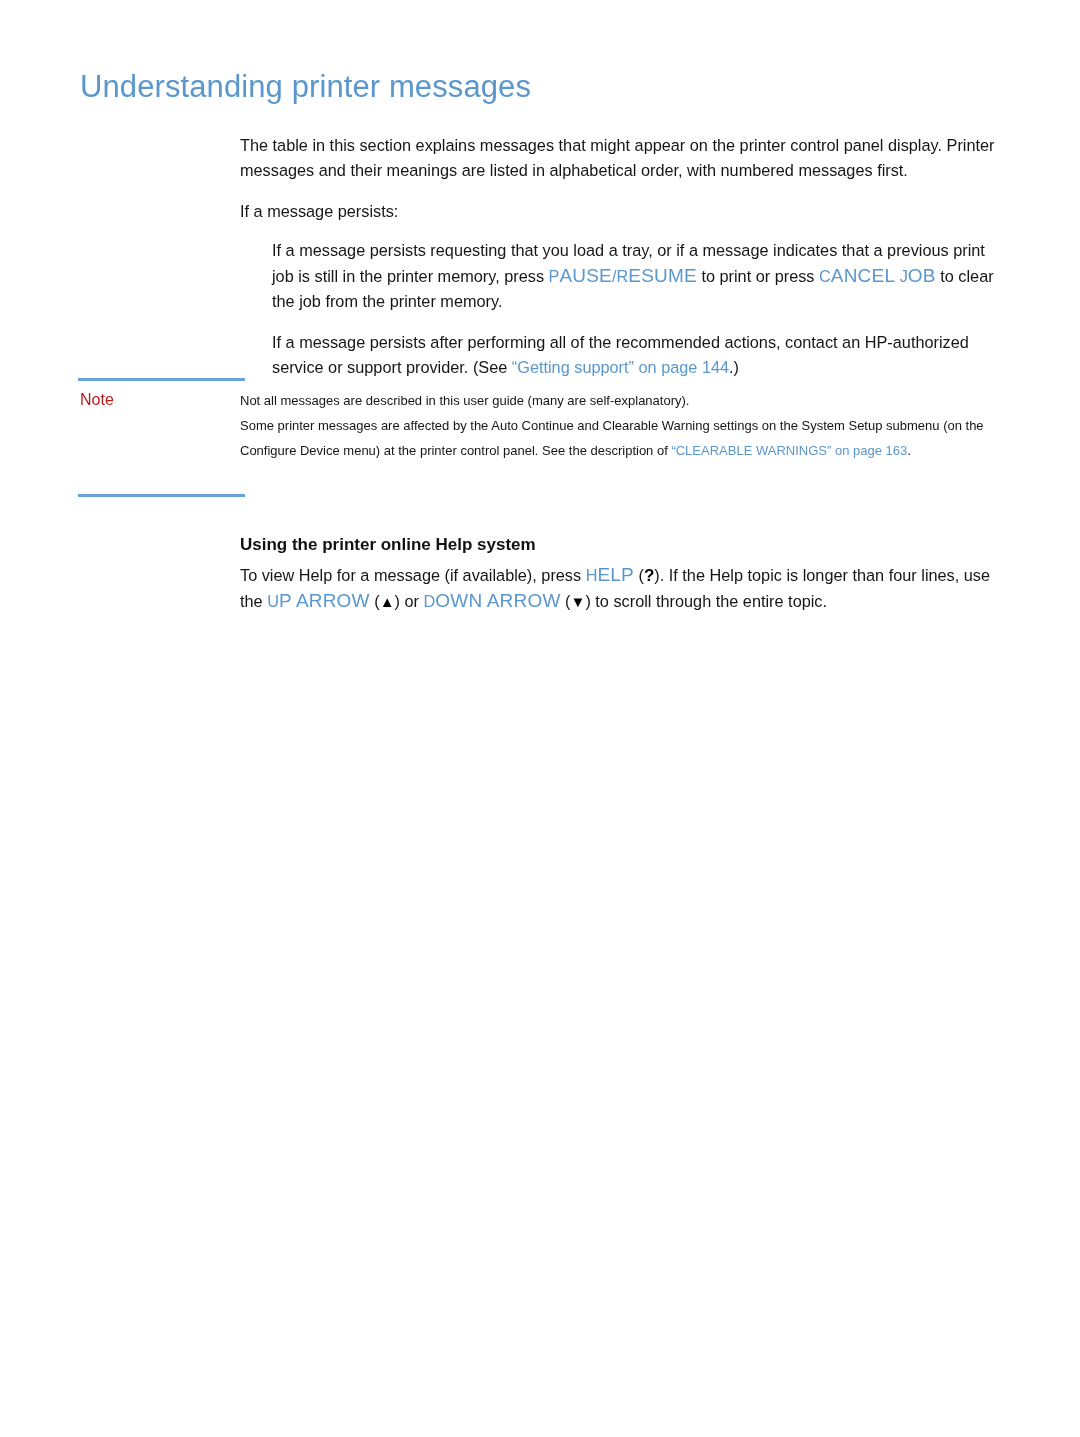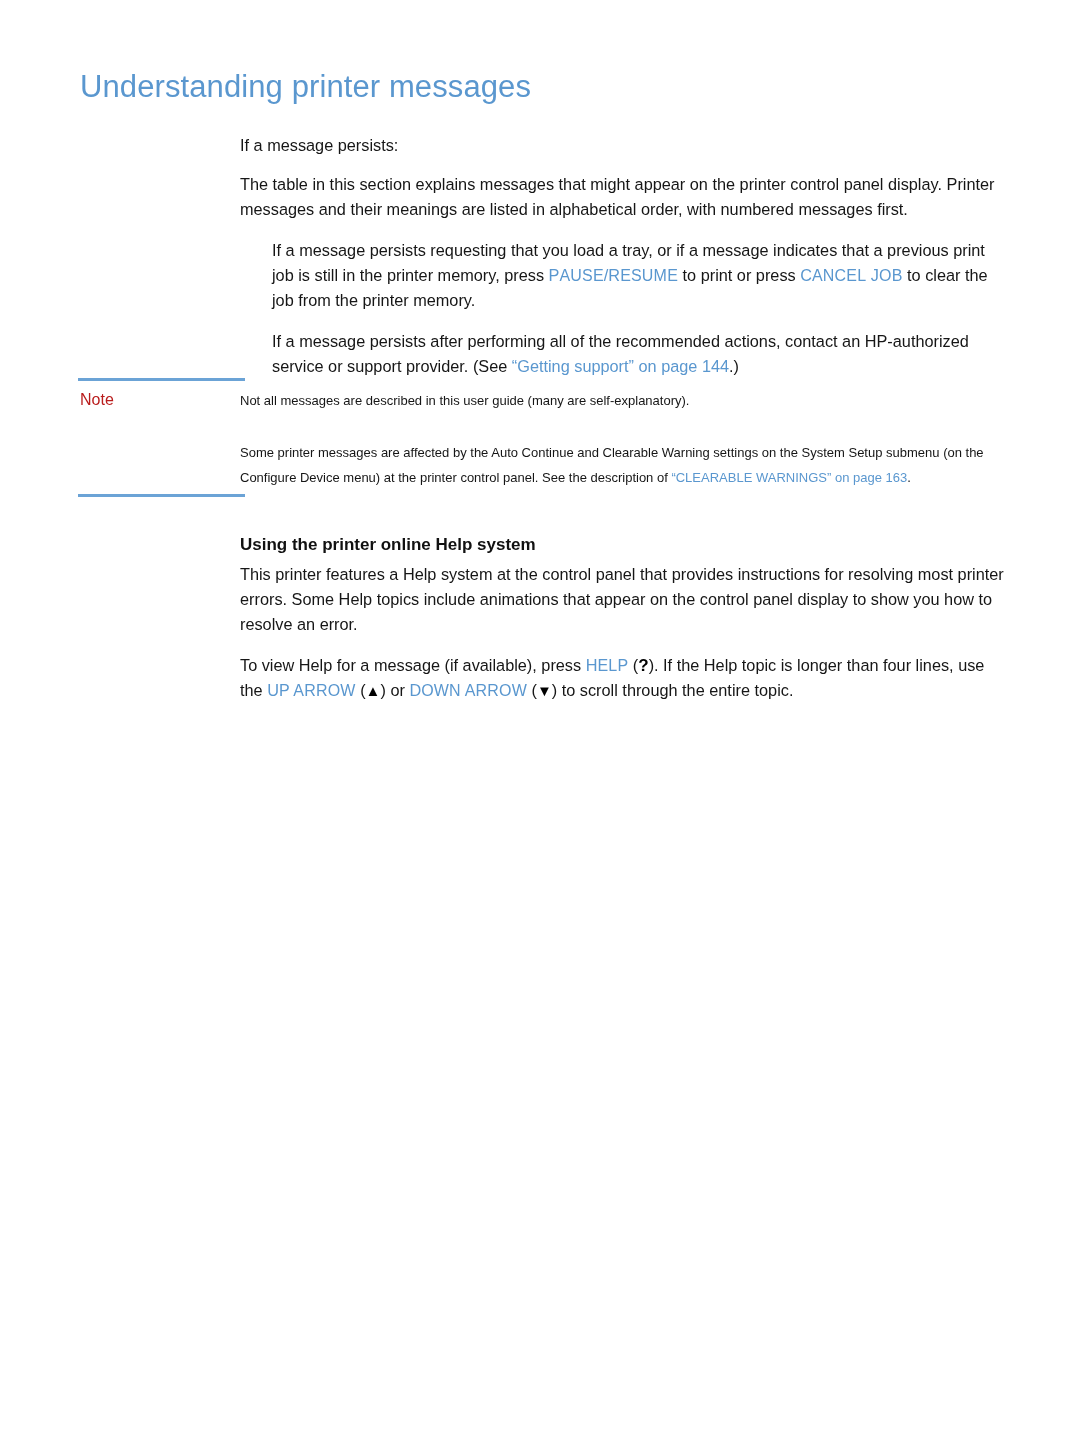--- a/index.html
+++ b/index.html
@@ -58,21 +58,21 @@
   .link {
     color: #5a97cf;
     text-align: center;
   }
   
   .key {
     color: #5a97cf;
     white-space: nowrap;
   }
   .key .cap { font-size: 16.3px; }
-  .key .sc  { font-size: 16px; letter-spacing: 0.2px; }
+  .key .sc  { font-size: 19px; letter-spacing: 0.2px; }
   .glyph {
     font-weight: 700;
     color: #000000;
     font-size: 17px;
   }
   .tri {
     color: #000000;
     font-size: 15px;
     line-height: 1;
   }
@@ -105,21 +105,21 @@
     left: 162px;
     top: 10px;
     width: 768px;
   }
   .note-body p {
     margin: 0;
     font-size: 13px;
     line-height: 25px;
     color: #161616;
   }
-  .note-body p.second { margin-top: 27px; }
+  .note-body p.second { }
 
   
   .sub-title {
     position: absolute;
     left: 240px;
     top: 521px;
     font-size: 17px;
     font-weight: 700;
     color: #111111;
     white-space: nowrap;
@@ -149,42 +149,41 @@
   .footer-page { margin-left: 9px; }
 </style>
 </head>
 <body>
 
 <div class="page">
 
   <h1 class="page-title">Understanding printer messages</h1>
 
   <div class="body-col">
+    <p class="para">The table in this section explains messages that might appear on the printer control panel display. Printer messages and their meanings are listed in alphabetical order, with numbered messages first.</p>
     <p class="para tight">If a message persists:</p>
-    <p class="para">The table in this section explains messages that might appear on the printer control panel display. Printer messages and their meanings are listed in alphabetical order, with numbered messages first.</p>
 
     <p class="para indent"><span>If a message persists requesting that you load a tray, or if a message indicates that a previous print job is still in the printer memory, press </span><span class="key"><span class="cap">P</span><span class="sc">AUSE</span><span class="cap">/</span><span class="cap">R</span><span class="sc">ESUME</span></span><span> to print or press </span><span class="key"><span class="cap">C</span><span class="sc">ANCEL</span><span class="cap"> J</span><span class="sc">OB</span></span><span> to clear the job from the printer memory.</span></p>
 
     <p class="para indent last"><span>If a message persists after performing all of the recommended actions, contact an HP-authorized service or support provider. (See </span><span class="link">“Getting support” on page 144</span><span>.)</span></p>
   </div>
 
   <div class="note-block">
     <div class="note-rule top"></div>
     <div class="note-rule bottom"></div>
     <div class="note-label">Note</div>
     <div class="note-body">
       <p>Not all messages are described in this user guide (many are self-explanatory).</p>
       <p class="second"><span>Some printer messages are affected by the Auto Continue and Clearable Warning settings on the System Setup submenu (on the Configure Device menu) at the printer control panel. See the description of </span><span class="link">“CLEARABLE WARNINGS” on page 163</span><span>.</span></p>
     </div>
   </div>
 
   <h2 class="sub-title">Using the printer online Help system</h2>
 
   <div class="help-col">
-    <p class="para">This printer features a Help system at the control panel that provides instructions for resolving most printer errors. Some Help topics include animations that appear on the control panel display to show you how to resolve an error.</p>
 
     <p class="para"><span>To view Help for a message (if available), press </span><span class="key"><span class="cap">H</span><span class="sc">ELP</span></span><span> (</span><span class="glyph">?</span><span>). </span><span>If the Help topic is longer than four lines, use the </span><span class="key"><span class="cap">U</span><span class="sc">P ARROW</span></span><span> (</span><span class="tri">▲</span><span>) </span><span>or </span><span class="key"><span class="cap">D</span><span class="sc">OWN ARROW</span></span><span> (</span><span class="tri">▼</span><span>) </span><span>to scroll through the entire topic.</span></p>
 
   </div>
 
   <div class="footer">
     <div class="footer-left">ENWW</div>
     <div class="footer-right"><span>Understanding printer messages</span><span class="footer-page">109</span></div>
   </div>
 

